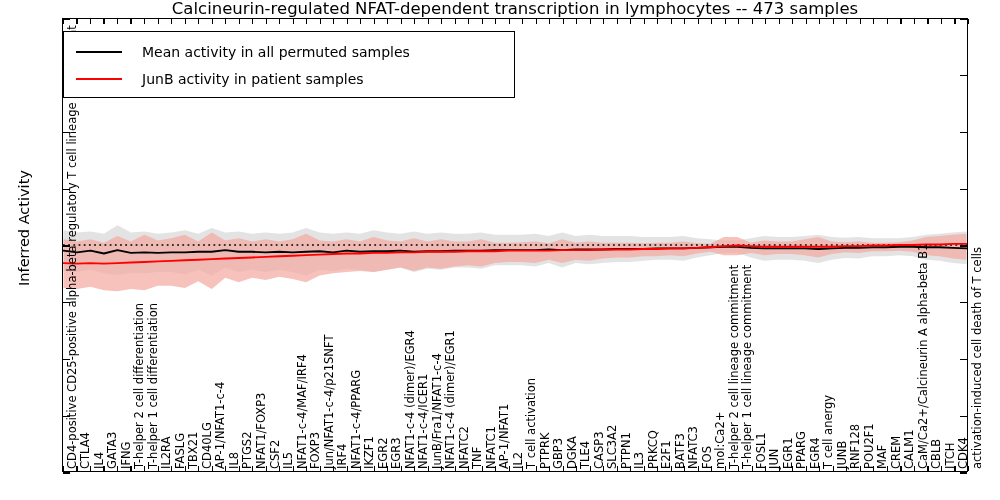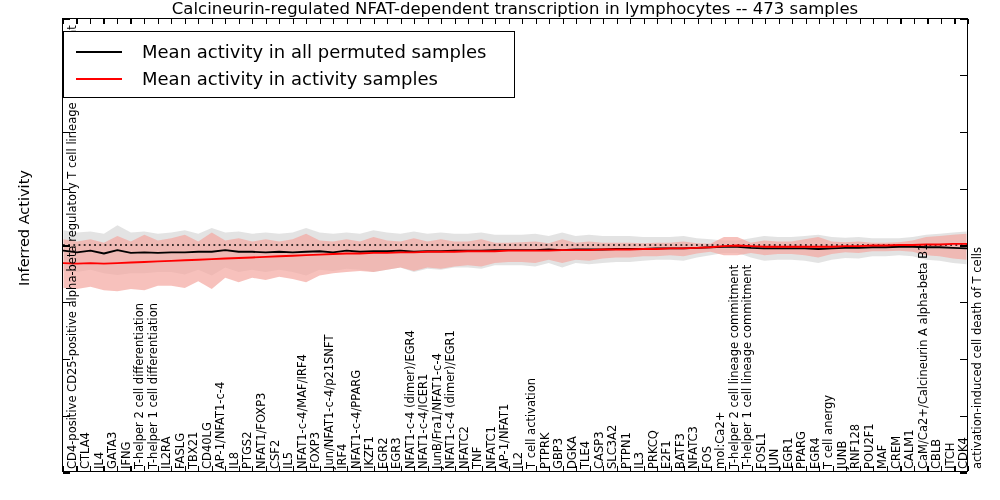--- a/index.html
+++ b/index.html
@@ -51,21 +51,21 @@
 
   
   .legend{
     position:absolute;left:63px;top:31px;width:452px;height:67px;
     border:1.3px solid #000;background:#fff;box-sizing:border-box;
     padding:6px 0 0 0;
   }
   .legrow{display:flex;align-items:center;height:27px;padding-left:12px;}
   .legline{width:46px;height:0;border-top:2.1px solid #000;margin-right:20px;flex:none;}
   .legline.red{border-top-color:#ff0000;}
-  .legtext{font-size:18px;color:#000;white-space:nowrap;}
+  .legtext{font-size:14px;color:#000;white-space:nowrap;}
 </style>
 </head>
 <body>
 
 <div id="root">
 
   <div class="title">Calcineurin-regulated NFAT-dependent transcription in lymphocytes -- 473 samples</div>
 
   <div class="ylabel">Inferred Activity</div>
 
@@ -311,17 +311,17 @@
       <div class="xlab" style="left: 971.9px; top: 469px;">activation-induced cell death of T cells</div>
     </div>
 
   <div class="legend">
     <div class="legrow">
       <span class="legline"></span>
       <span class="legtext">Mean activity in all permuted samples</span>
     </div>
     <div class="legrow">
       <span class="legline red"></span>
-      <span class="legtext">Mean activity in activity samples</span>
+      <span class="legtext">JunB activity in patient samples</span>
     </div>
   </div>
 
 </div>
 
 </body></html>

